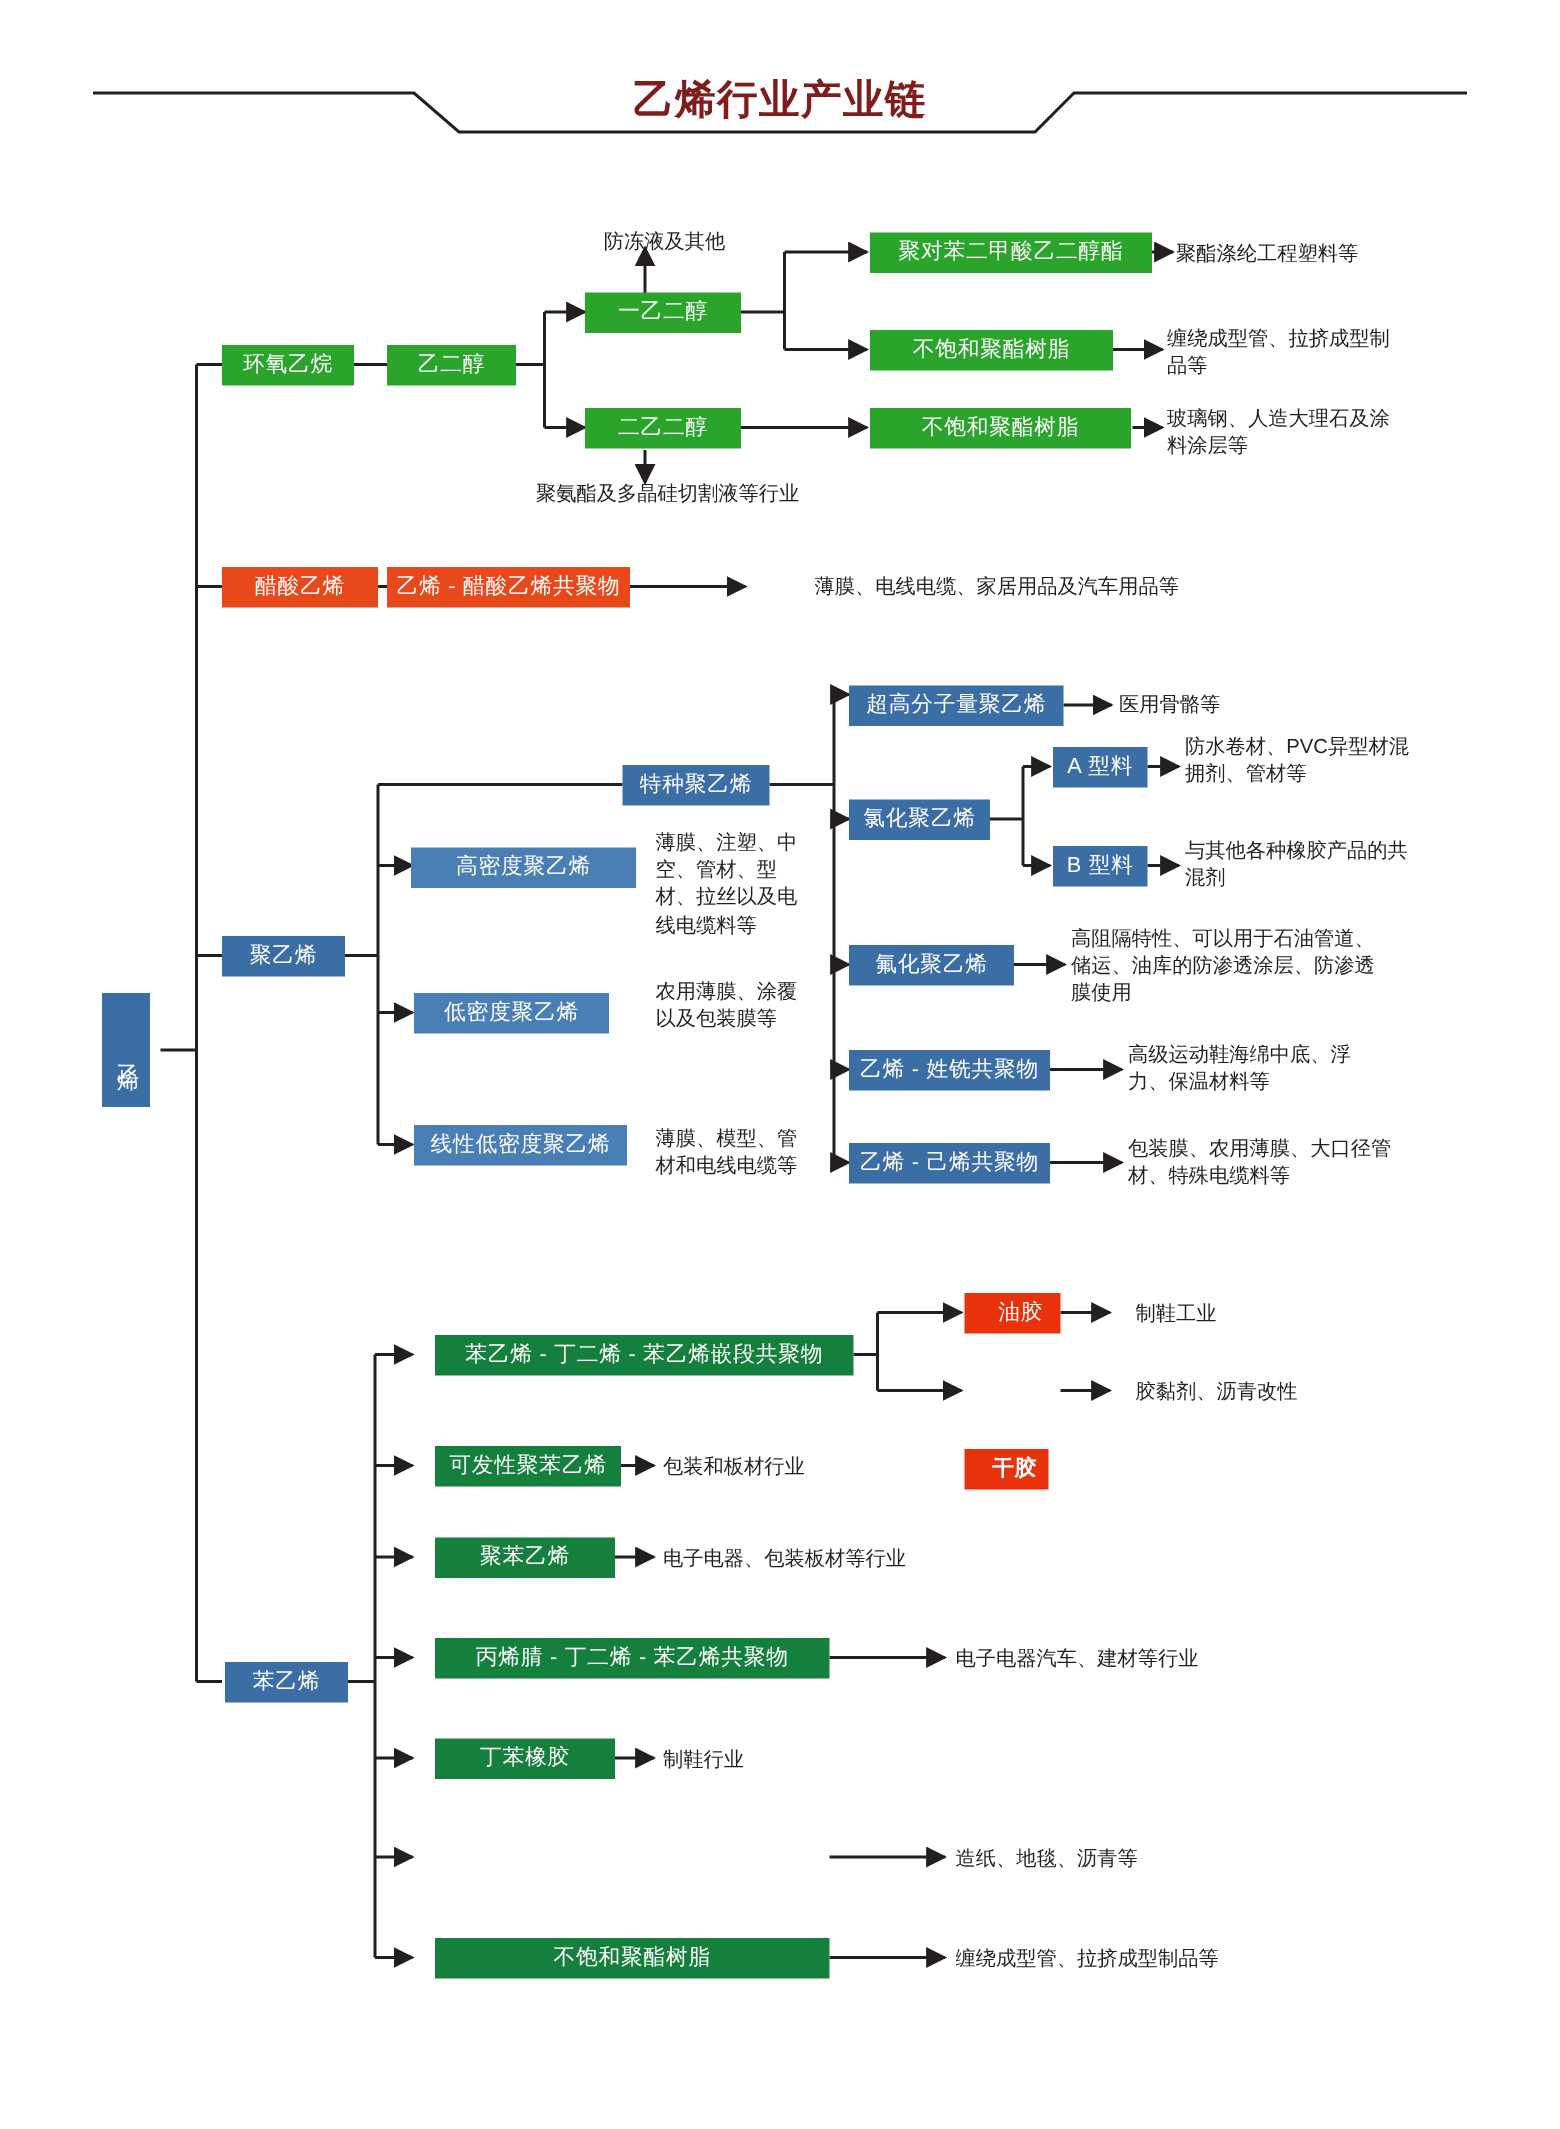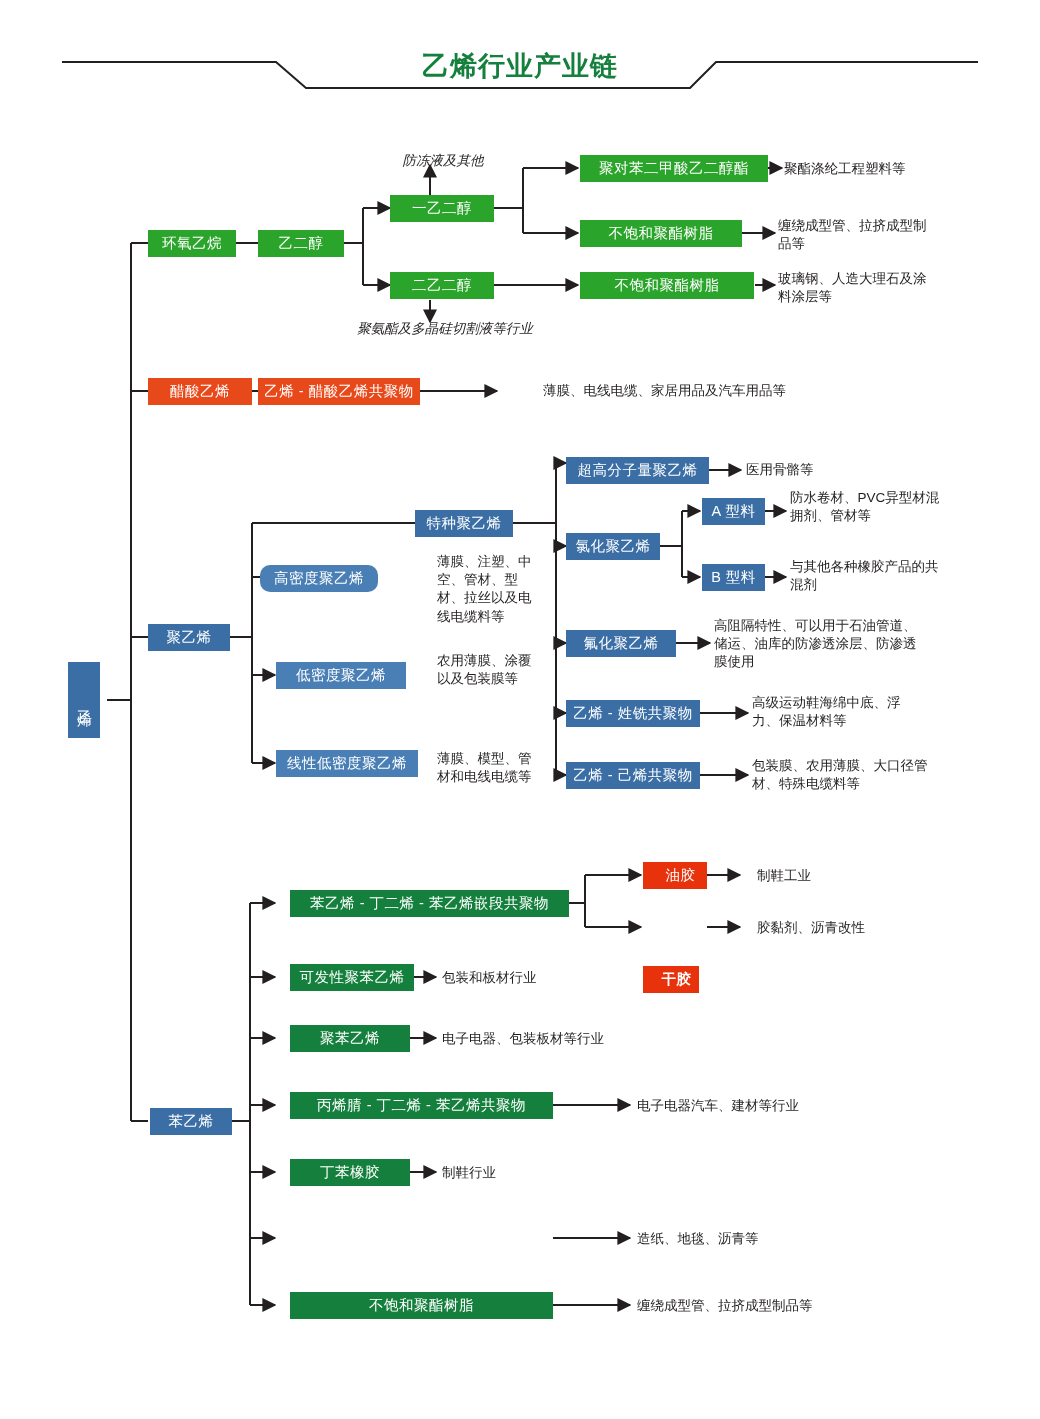--- a/index.html
+++ b/index.html
@@ -27,21 +27,21 @@
   }
   .title {
     position: absolute;
     left: 0;
     top: 48px;
     width: 1040px;
     text-align: center;
     font-size: 27px;
     font-weight: bold;
     letter-spacing: 1px;
-    color: #15803d;
+    color: #7f1d1d;
   }
   .node {
     position: absolute;
     box-sizing: border-box;
     display: flex;
     align-items: center;
     justify-content: center;
     text-align: center;
     color: #ffffff;
     font-size: 14.5px;
@@ -63,21 +63,21 @@
     font-size: 15px;
   }
   .plain {
     position: absolute;
     font-size: 13.5px;
     line-height: 1.35;
     color: #231f20;
     box-sizing: border-box;
   }
   .plain.left { text-align: left; }
-  .plain.center { text-align: center; font-style: italic; }
+  .plain.center { text-align: center; }
 </style>
 </head>
 <body>
 
 <div id="canvas">
 
   <svg class="lines" viewBox="0 0 1040 1419">
 
     <path d="M62 62 H276 L306 88 H690 L716 62 H978" fill="none" stroke="#231f20" stroke-width="2"></path>
 
@@ -229,21 +229,21 @@
 
   <div class="node blue" style="left:566px; top:630px; width:110px; height:27px;">氟化聚乙烯</div>
   <div class="plain left" style="left:714px; top:617px; width:205px;">高阻隔特性、可以用于石油管道、储运、油库的防渗透涂层、防渗透膜使用</div>
 
   <div class="node blue" style="left:566px; top:700px; width:134px; height:27px;">乙烯 - 姓铣共聚物</div>
   <div class="plain left" style="left:752px; top:694px; width:175px;">高级运动鞋海绵中底、浮力、保温材料等</div>
 
   <div class="node blue" style="left:566px; top:762px; width:134px; height:27px;">乙烯 - 己烯共聚物</div>
   <div class="plain left" style="left:752px; top:757px; width:190px;">包装膜、农用薄膜、大口径管材、特殊电缆料等</div>
 
-  <div class="node bluelight" style="left:260px; top:565px; width:118px; height:27px;border-radius:10px;">高密度聚乙烯</div>
+  <div class="node bluelight" style="left:274px; top:565px; width:150px; height:27px;">高密度聚乙烯</div>
   <div class="plain left" style="left:437px; top:553px; width:105px;">薄膜、注塑、中空、管材、型材、拉丝以及电线电缆料等</div>
 
   <div class="node bluelight" style="left:276px; top:662px; width:130px; height:27px;">低密度聚乙烯</div>
   <div class="plain left" style="left:437px; top:652px; width:105px;">农用薄膜、涂覆以及包装膜等</div>
 
   <div class="node bluelight" style="left:276px; top:750px; width:142px; height:27px;">线性低密度聚乙烯</div>
   <div class="plain left" style="left:437px; top:750px; width:100px;">薄膜、模型、管材和电线电缆等</div>
 
   <div class="node blue" style="left:150px; top:1108px; width:82px; height:27px;">苯乙烯</div>
 

